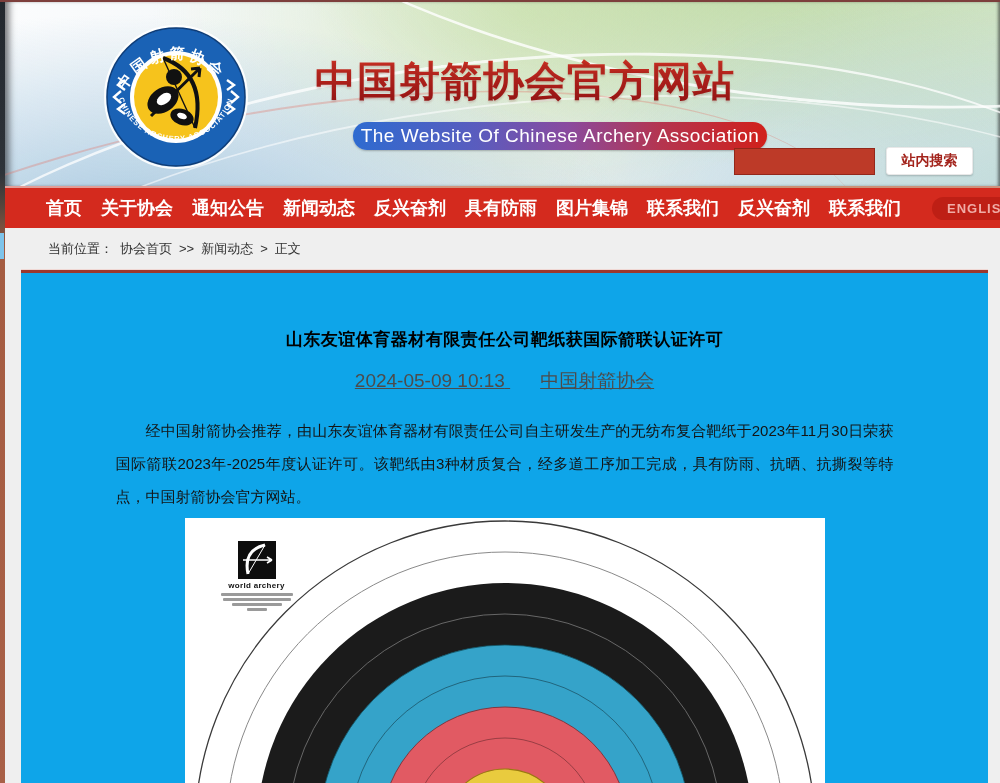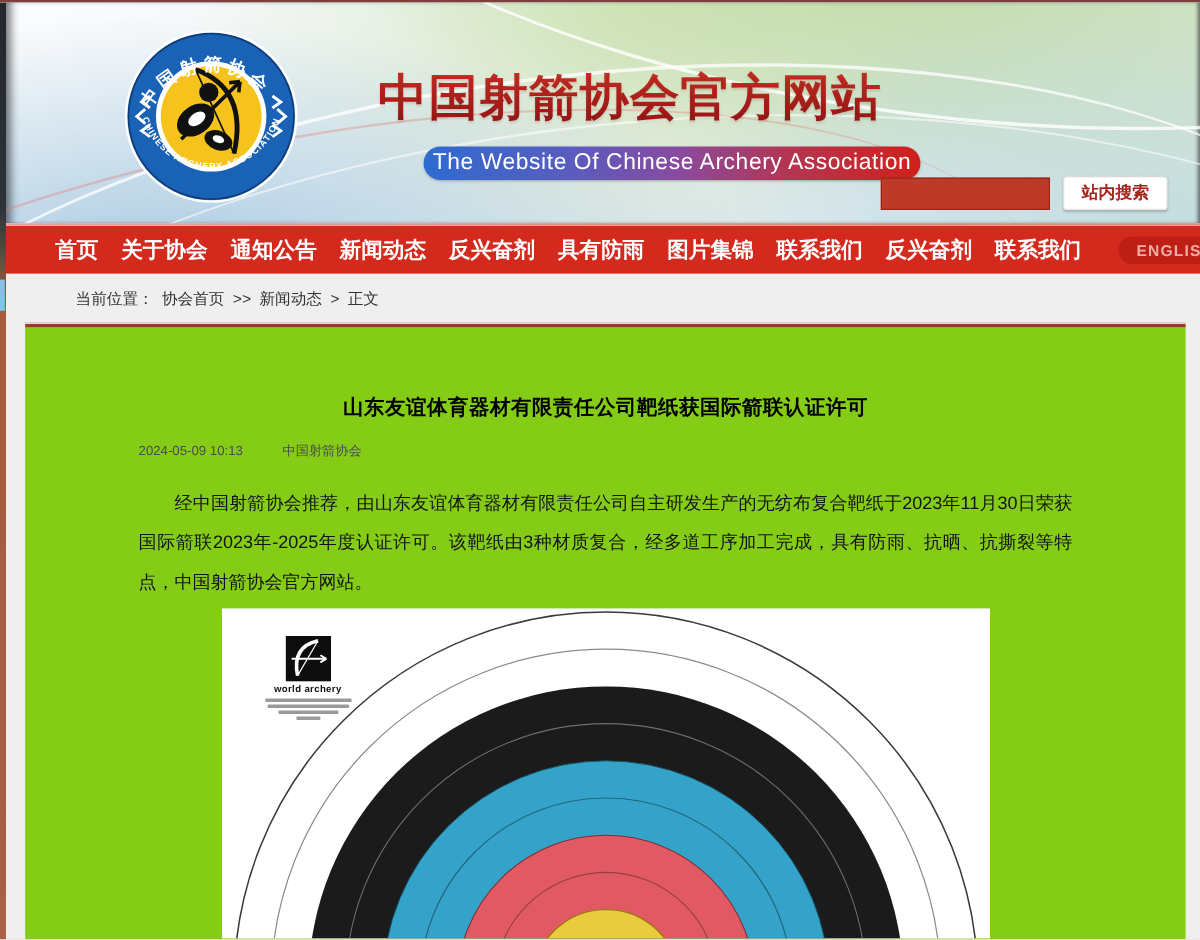--- a/index.html
+++ b/index.html
@@ -52,31 +52,31 @@
     box-shadow:0 1px 2px rgba(0,0,0,.2); }
 
   
   .nav { margin-left:5px; height:40px; background:#d42a1e; display:flex; align-items:center;
     padding-left:41px; }
   .nav a { color:#fff; font-size:18px; font-weight:bold; text-decoration:none; margin-right:19px; white-space:nowrap; }
   .english-pill { margin-left:12px; background:#be1f15; border-radius:13px; padding:4px 15px;
     color:#f0aca6; font-size:13px; font-weight:bold; letter-spacing:1px; cursor:pointer; }
 
   
-  .breadcrumb { margin-left:5px; height:41px; display:flex; align-items:center; padding-left:58px;
+  .breadcrumb { margin-left:5px; height:41px; display:flex; align-items:center; padding-left:43px;
     font-size:13px; color:#333; }
   .breadcrumb span { margin-right:7px; }
 
   .divider { margin-left:21px; width:967px; border-top:1px solid #f0d8d4; height:4px; background:#9b372c; }
 
   
-  .content { margin-left:21px; width:967px; height:510px; background:#84cc16; overflow:hidden; }
+  .content { margin-left:21px; width:967px; height:510px; background:#0ea5e9; overflow:hidden; }
   .article { width:778px; margin:0 auto; padding-top:55px; }
   .article h1 { font-size:17px; font-weight:bold; color:#000; text-align:center; letter-spacing:.5px; }
-  .article .meta { margin-top:17px; font-size:11px; color:#4c4c4c; }
+  .article .meta { margin-top:17px; text-align:center; font-size:19px; color:#4c4c4c;text-decoration:underline; }
   .article .meta .src { margin-left:30px; }
   .article p { margin-top:20px; font-size:15px; line-height:33px; color:#141414;
     text-align:justify; text-indent:2em; }
 
   .figure { position:relative; width:640px; height:275px; margin:5px auto 0; background:#fff; overflow:hidden; }
   .wa-logo { position:absolute; left:34px; top:23px; width:76px; text-align:center; }
   .wa-square { width:38px; height:38px; margin:0 auto; }
   .wa-name { margin-top:2px; font-size:8px; font-weight:bold; color:#111; letter-spacing:.3px; }
   .wa-lines { margin-top:3px; }
   .wa-lines i { display:block; height:3px; background:#9a9a9a; margin:2px auto 0; border-radius:1px; }

